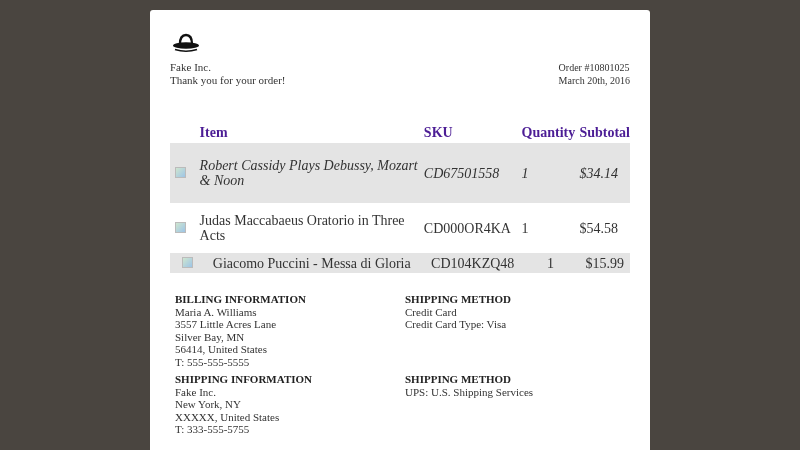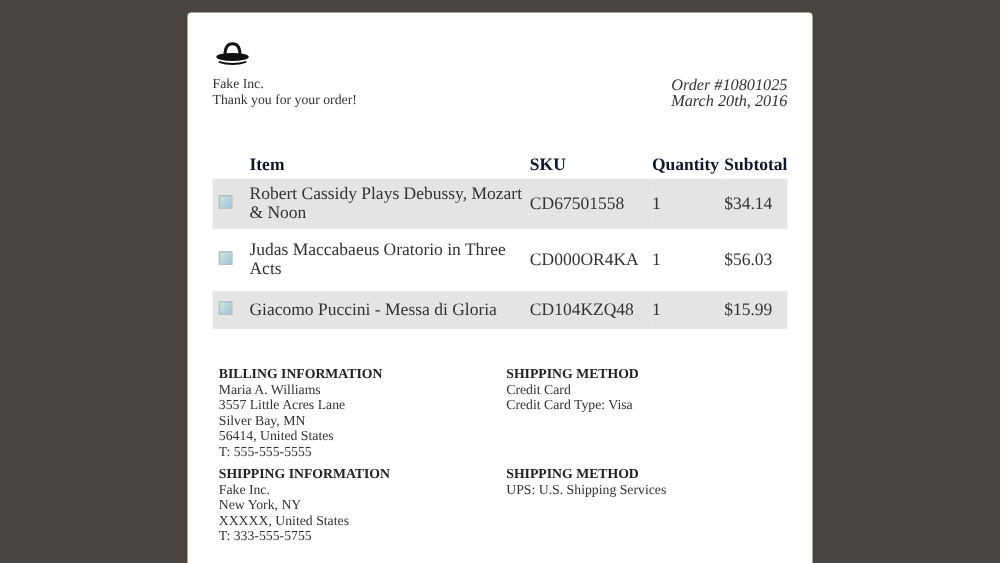--- a/index.html
+++ b/index.html
@@ -9,31 +9,31 @@
     font-family: "Liberation Serif", serif;
     color: #333;
   }
   .card {
     position: absolute; left: 150px; top: 10px;
     width: 500px; height: 460px;
     background: #fff; border-radius: 3px;
   }
   .logo { position: absolute; left: 22px; top: 22px; width: 28px; height: 22px; }
   .company { position: absolute; left: 20px; top: 51px; font-size: 11px; line-height: 13px; color: #333; }
-  .order { position: absolute; right: 20px; top: 51px; font-size: 13px; line-height: 13px; text-align: left; color: #333; font-style: italic; }
+  .order { position: absolute; right: 20px; top: 51px; font-size: 10px; line-height: 13px; text-align: left; color: #333; }
   table.items {
     position: absolute; left: 20px; top: 113px; width: 460px;
     border-collapse: collapse; font-size: 14px; color: #333;
   }
-  table.items th { text-align: left; font-weight: bold; color: #0f172a; padding: 2px 0; height: 16px; }
+  table.items th { text-align: left; font-weight: bold; color: #4c1d95; padding: 2px 0; height: 16px; }
   table.items td { padding: 0; vertical-align: middle; line-height: 15px; }
   table.items tr.shaded td { background: #e4e4e4; }
-  .r1 td { height: 40px; }
+  .r1 td { height: 60px; font-style: italic; }
   .r2 td { height: 50px; }
-  .r3 td { height: 30px; }
+  .r3 td { height: 20px; text-align: center; }
   .img-ph {
     display: inline-block; width: 9px; height: 9px; margin-left: 5px;
     border: 1px solid #bbb; background: linear-gradient(135deg,#cfe6cf 0%,#9dc4e6 100%);
   }
   .info { position: absolute; font-size: 11px; line-height: 12.5px; color: #333; }
   .info .h { font-weight: bold; color: #222; margin-top: 12px; }
 </style>
 </head>
 <body>
 
@@ -77,21 +77,21 @@
         <td>Robert Cassidy Plays Debussy, Mozart &amp; Noon</td>
         <td>CD67501558</td>
         <td>1</td>
         <td>$34.14</td>
       </tr>
       <tr class="r2">
         <td><span class="img-ph"></span></td>
         <td>Judas Maccabaeus Oratorio in Three Acts</td>
         <td>CD000OR4KA</td>
         <td>1</td>
-        <td>$56.03</td>
+        <td>$54.58</td>
       </tr>
       <tr class="shaded r3">
         <td><span class="img-ph"></span></td>
         <td>Giacomo Puccini - Messa di Gloria</td>
         <td>CD104KZQ48</td>
         <td>1</td>
         <td>$15.99</td>
       </tr>
     </tbody>
   </table>

